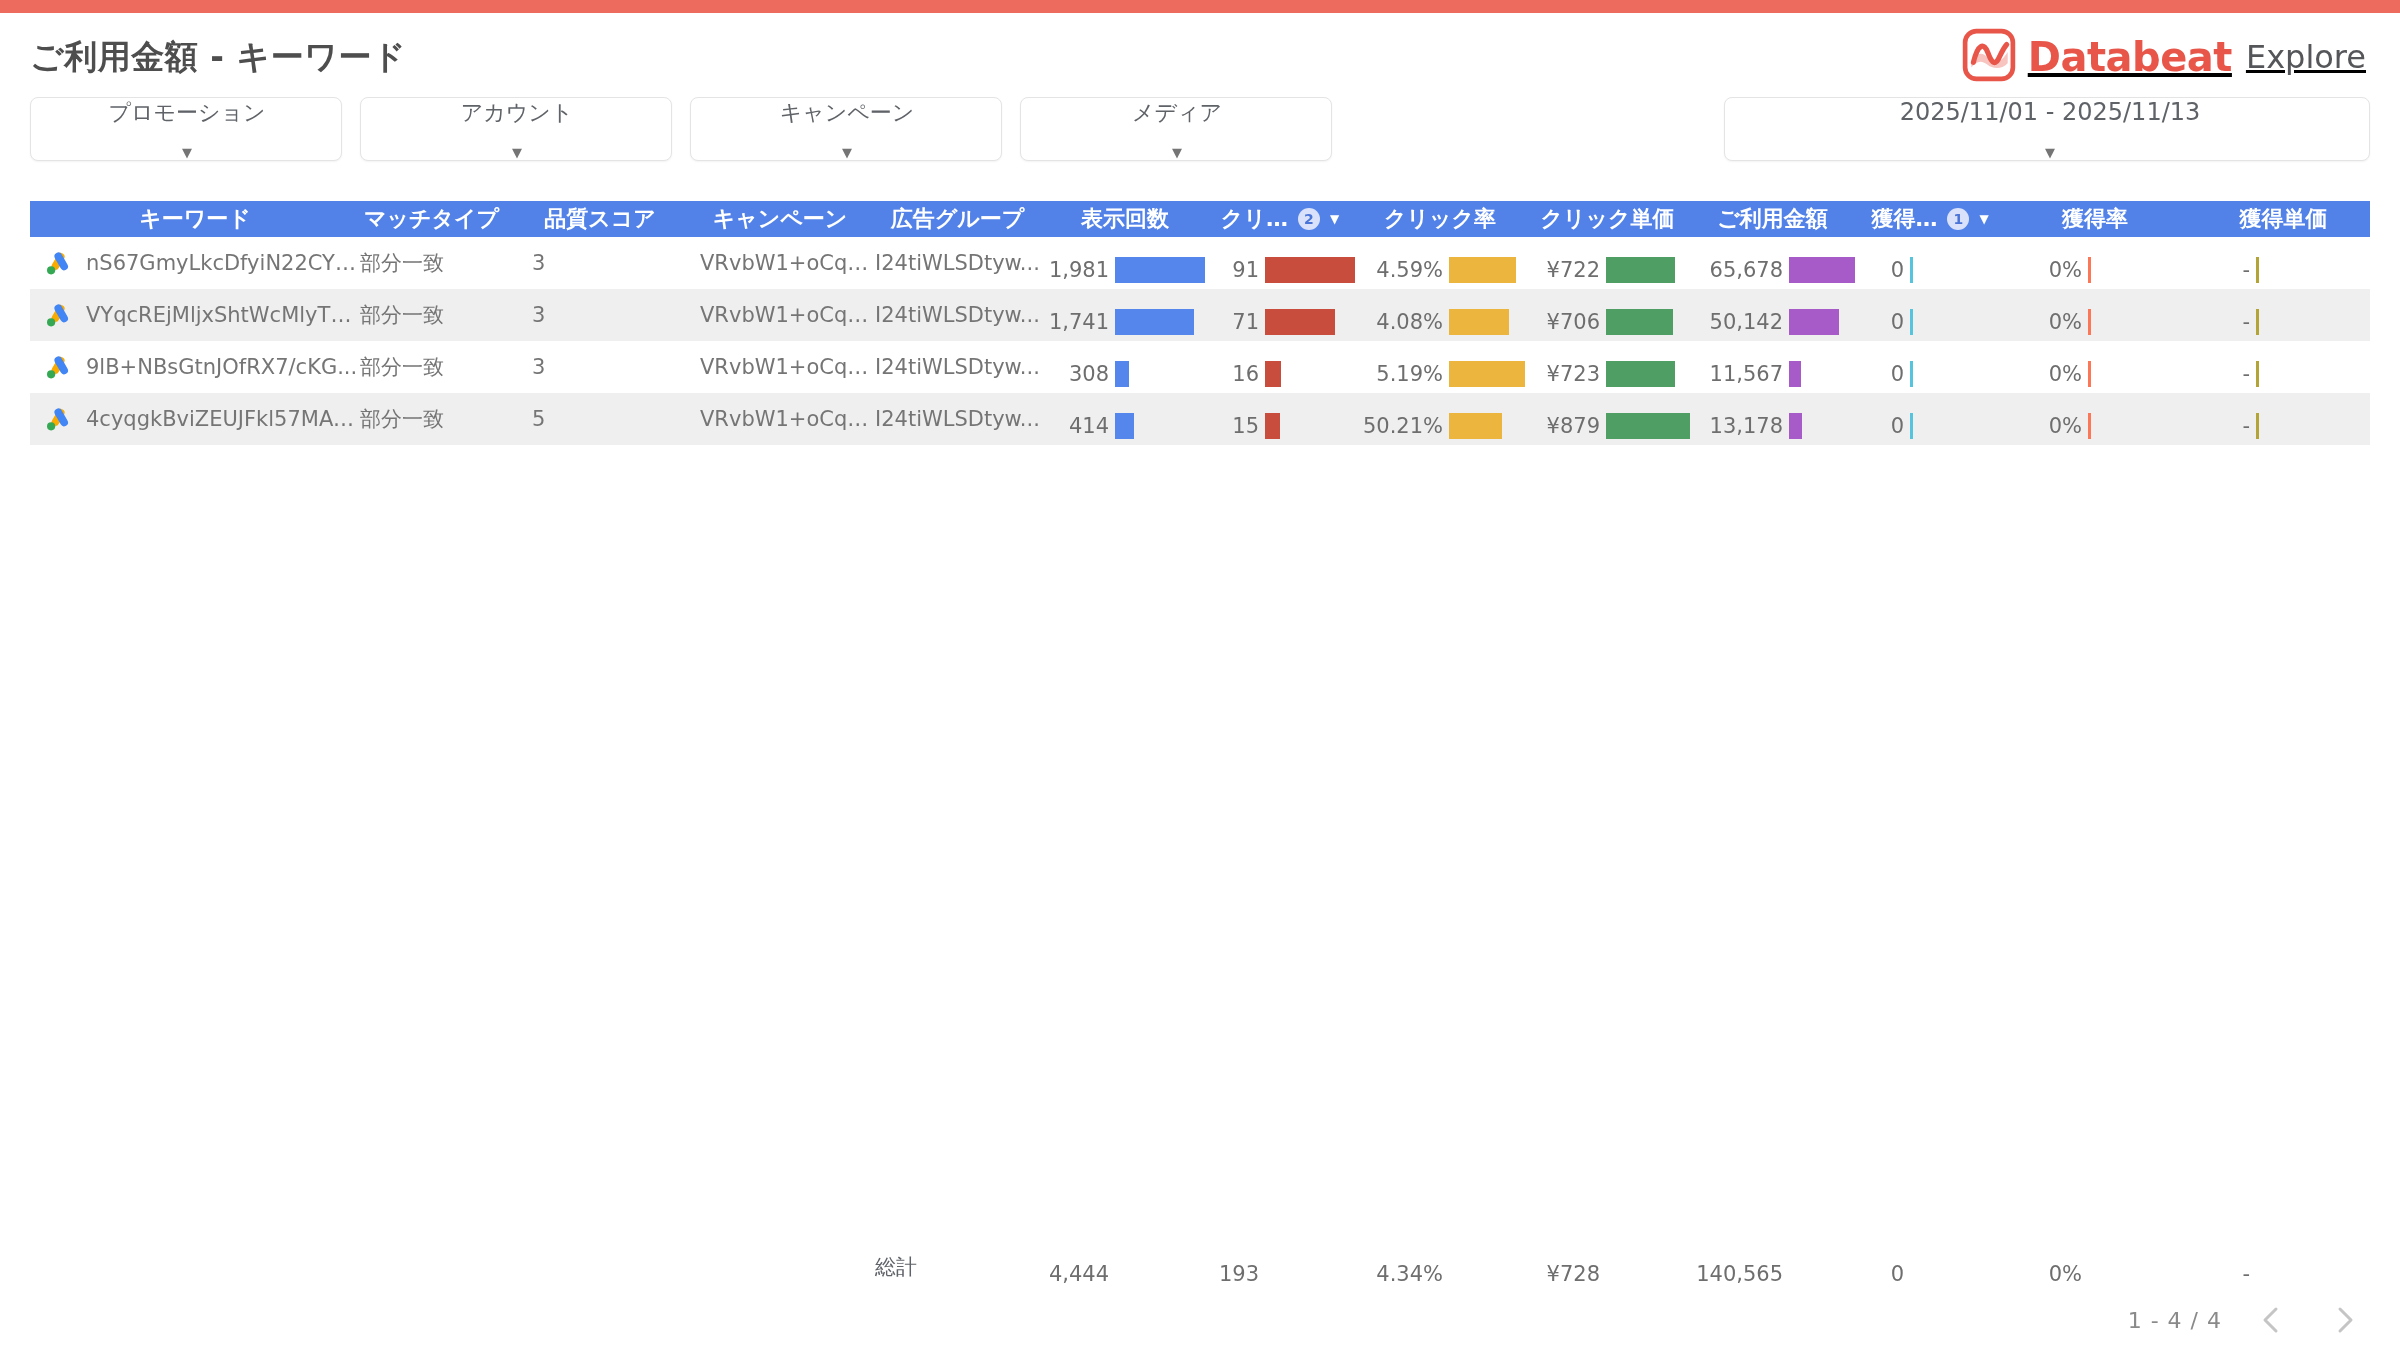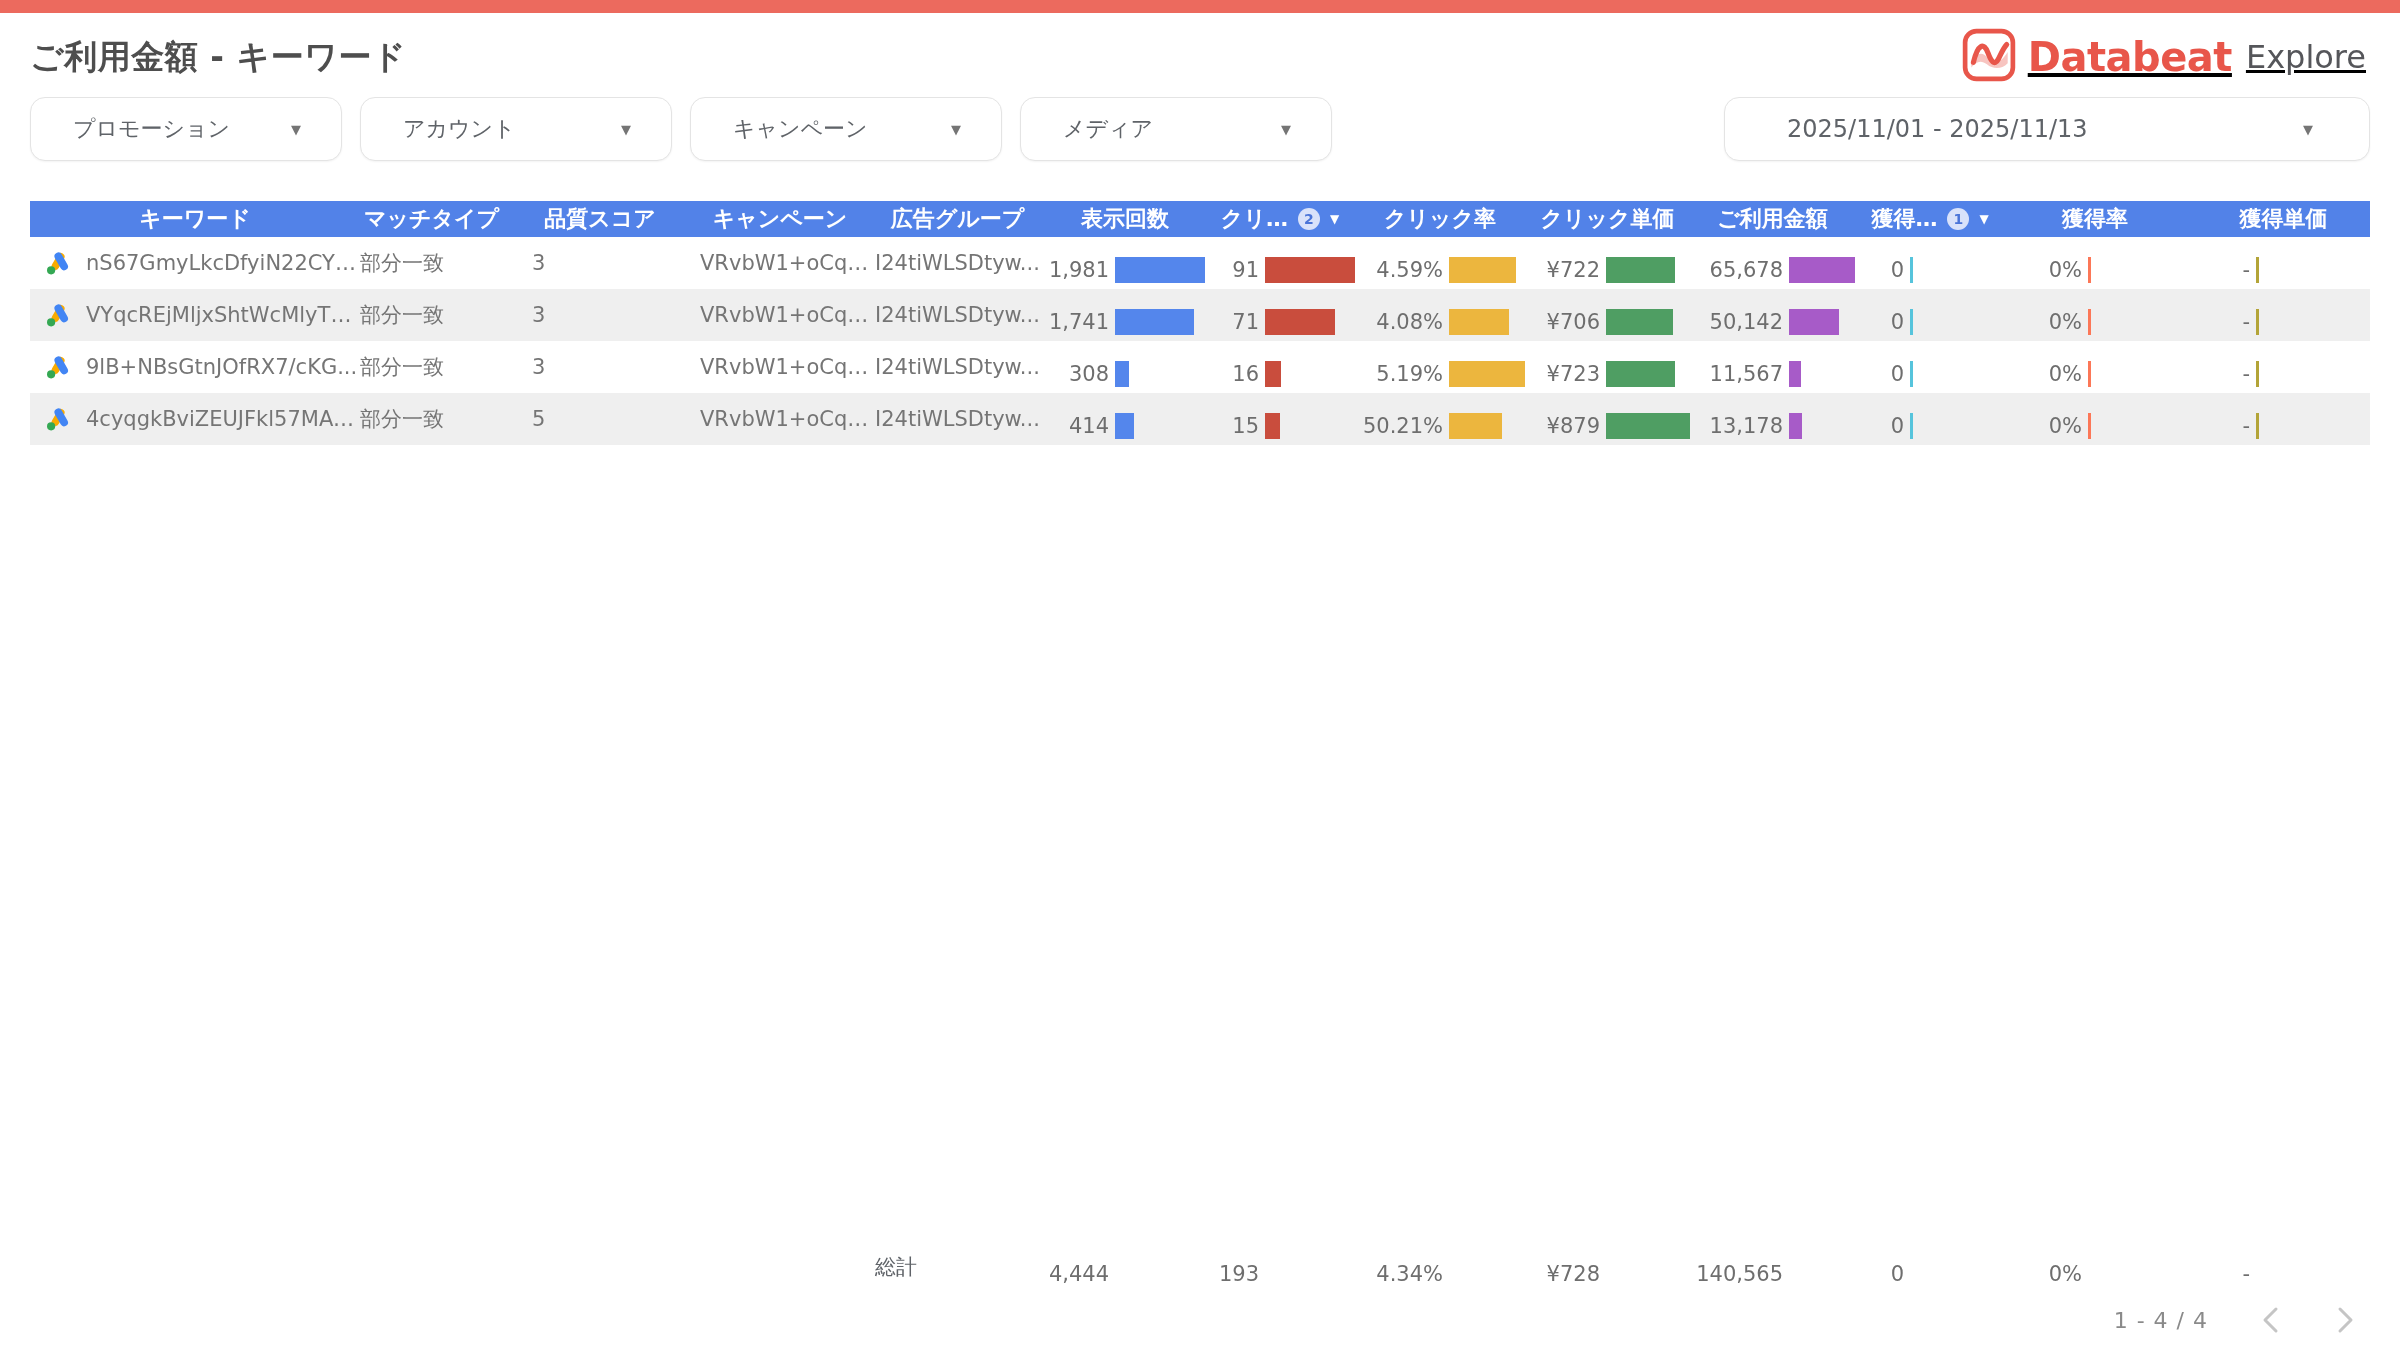--- a/index.html
+++ b/index.html
@@ -9,23 +9,23 @@
 
   .accent-bar { height:13px; width:100%; }
 
   .page-header { display:flex; justify-content:space-between; align-items:center; padding:16px 30px 8px 30px; height:80px; }
   .page-title { font-size:33px; font-weight:600; color:#4e4e4e; letter-spacing:0.5px; }
   .brand { display:flex; align-items:center; gap:12px; padding-right:4px;text-decoration:underline; }
   .brand-name { font-size:40px; font-weight:700; letter-spacing:-0.5px; }
   .brand-suffix { font-size:32px; font-weight:500; color:#55565a; margin-left:2px; }
 
   .filters-row { display:flex; gap:18px; padding:0 30px; margin-top:4px; }
-  .chip { height:64px; background:#fff; border:1px solid #e4e4e4; border-radius:15px;
+  .chip { height:64px; background:#fff; border:1px solid #e4e4e4; border-radius:8px;
           display:flex; align-items:center; justify-content:space-between;
-          box-shadow:0 1px 2px rgba(0,0,0,0.05); cursor:pointer; }
+          box-shadow:0 1px 2px rgba(0,0,0,0.05); cursor:pointer;flex-direction:column; }
   .filter-chip { width:312px; padding:0 40px 0 42px; font-size:22px; color:#5f6368; }
   .date-chip { width:646px; margin-left:auto; padding:0 56px 0 62px; font-size:24px; color:#5f6368; }
   .caret { font-size:13px; color:#757575; }
 
   .table-wrap { margin:40px 30px 0 30px; }
   .grid { display:grid; grid-template-columns:56px 274px 150px 180px 180px 175px 160px 150px 170px 165px 165px 150px 180px 197px; align-items:center; }
   .thead { height:36px; color:#fff; font-size:22px; font-weight:600; }
   .th { display:flex; align-items:center; justify-content:center; gap:10px; white-space:nowrap; }
   .th.span2 { grid-column:1 / span 2; }
   .th.left { justify-content:flex-start; padding-left:4px; }
@@ -44,21 +44,21 @@
   .mcell { display:flex; align-items:center; justify-content:flex-end; height:100%;margin-top:14px; }
   .mnum { color:#6e6e6e; text-align:right; }
   .mzone { display:flex; align-items:center; margin-left:6px; }
   .mbar { height:26px; }
 
   .spacer { height:802px; }
 
   .totals { height:40px; font-size:21px; font-weight:500; color:#5f6368; }
   .totals-label { padding-left:5px; }
 
-  .pager { display:flex; justify-content:flex-end; align-items:center; gap:48px; padding:16px 40px 0 0; }
+  .pager { display:flex; justify-content:flex-end; align-items:center; gap:34px; padding:16px 40px 0 0; }
   .pager-label { font-size:22px; color:#8a8a8a; letter-spacing:1px; }
   .pager-btns { display:flex; gap:44px; }
   .pager-btn { background:none; border:none; cursor:pointer; padding:0; display:flex; align-items:center; }
 </style>
 </head>
 <body>
 
 <div class="page">
 
   <div class="accent-bar" style="background: rgb(236, 106, 94);"></div>

